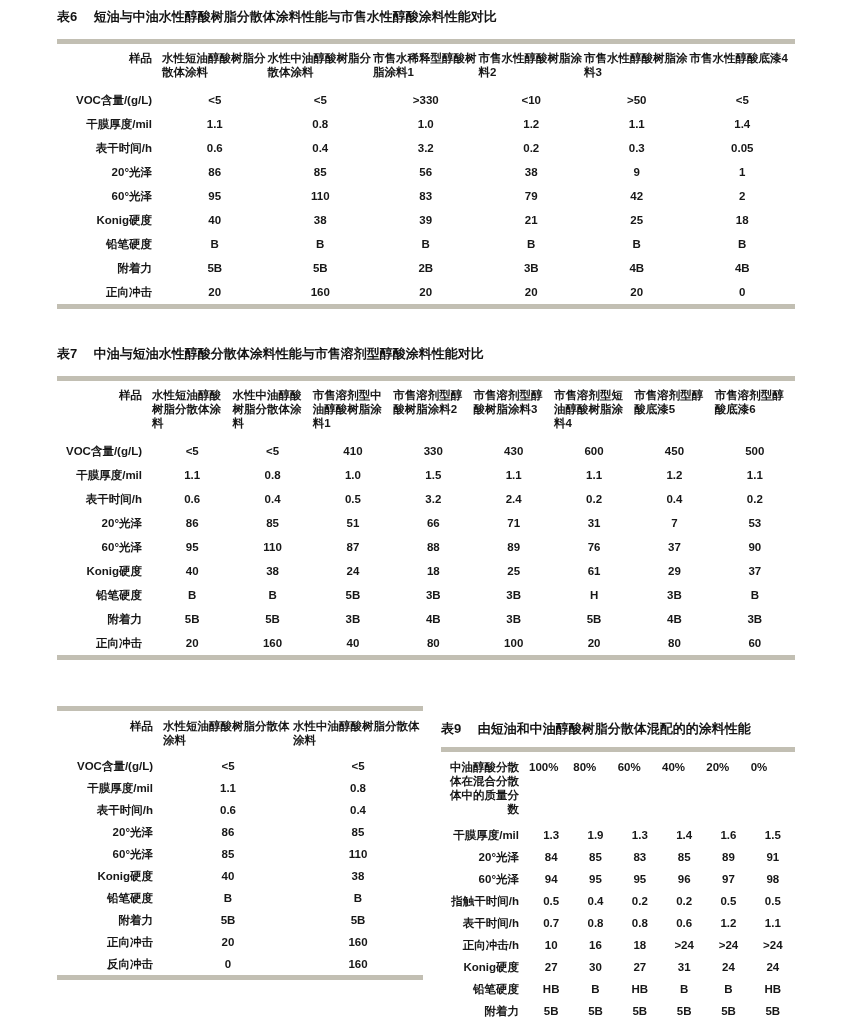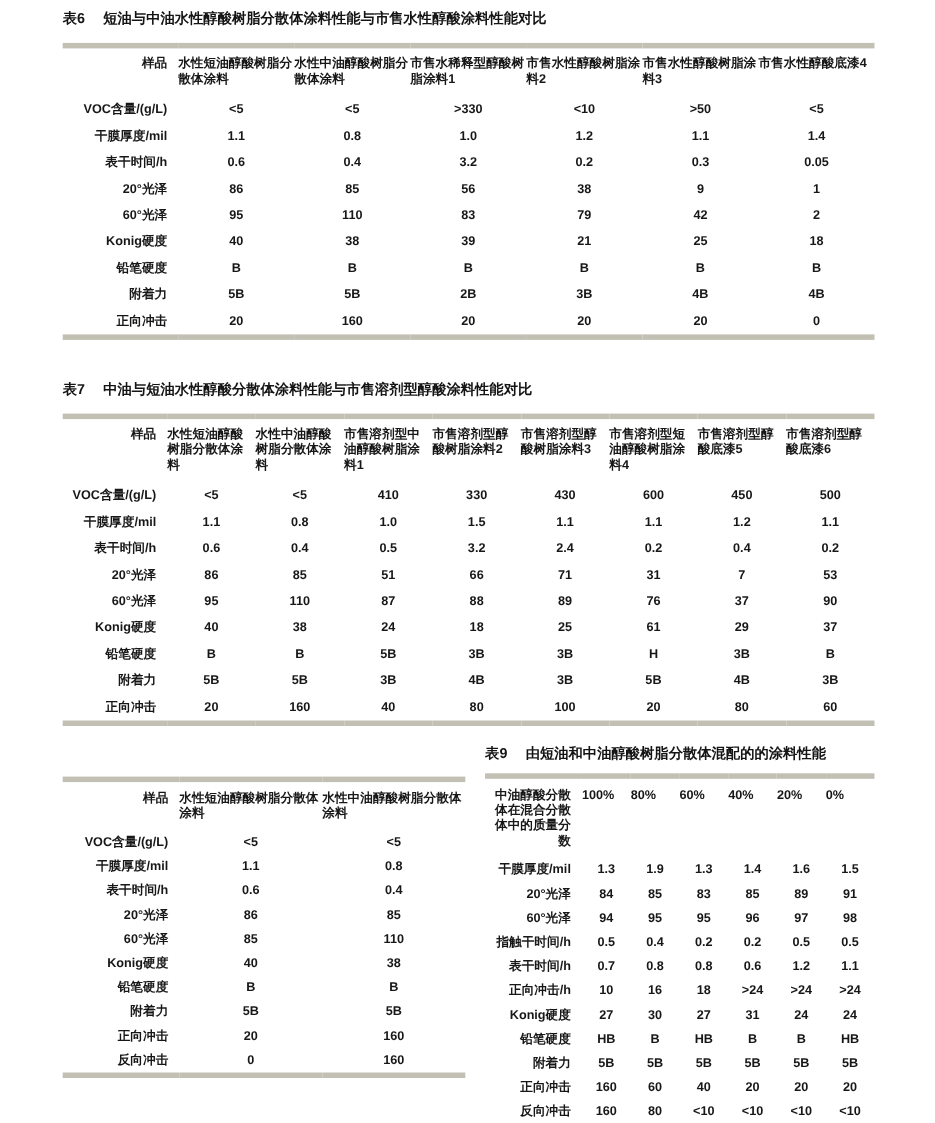--- a/index.html
+++ b/index.html
@@ -30,21 +30,21 @@
   table.tbl thead th.lbl,table.tbl tbody th.lbl{
     text-align:right;padding-right:10px;
   }
   table.tbl tbody td{text-align:center;}
   
   .block-t6{margin-bottom:36px;}
   .block-t7{margin-bottom:0;}
   .bottom-row{display:flex;align-items:flex-start;gap:18px;margin-top:16px;}
   .block-t8{width:366px;margin-top:30px;}
   .block-t9{width:354px;}
-  .block-t8 .tbl-title,.block-t9 .tbl-title{margin-bottom:9px;}
+  .block-t8 .tbl-title,.block-t9 .tbl-title{margin-bottom:9px;margin-top:44px;}
   .block-t8 table.tbl th,.block-t8 table.tbl td,
   .block-t9 table.tbl th,.block-t9 table.tbl td{
     padding-top:4px;padding-bottom:4px;
   }
   .block-t8 table.tbl thead th,.block-t9 table.tbl thead th{
     padding-top:8px;padding-bottom:8px;
   }
   
   .t-0 col.lbl{width:105px;}
   .t-1 col.lbl{width:95px;}

